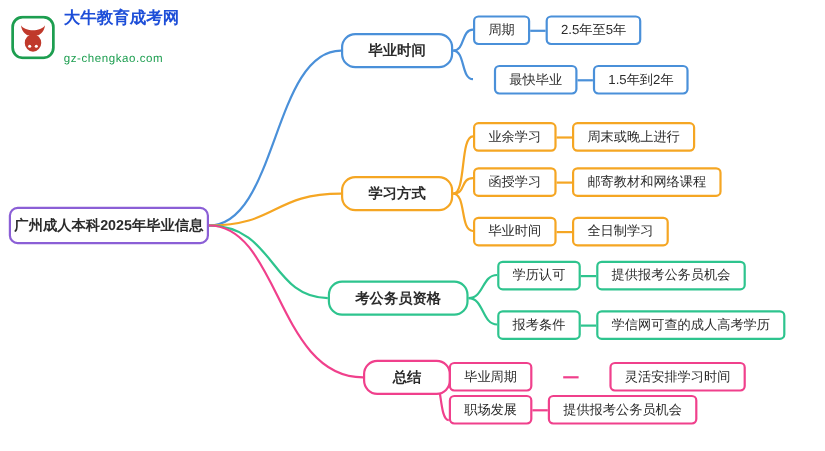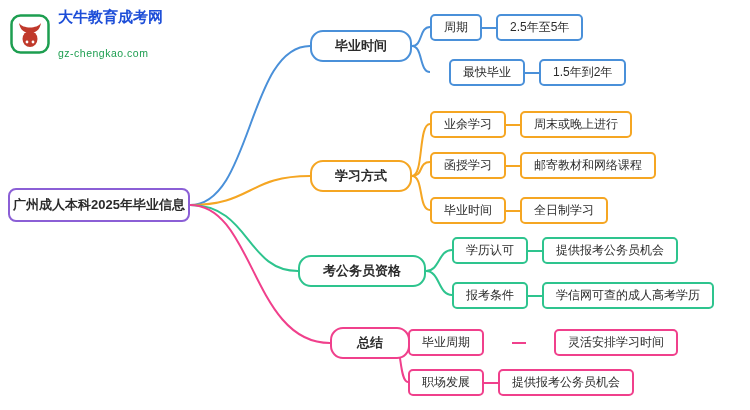--- a/index.html
+++ b/index.html
@@ -158,19 +158,19 @@
     <div class="node" style="border-color: rgb(46, 196, 142);">报考条件</div>
     <div class="seg" style="background-color: rgb(46, 196, 142);"></div>
     <div class="node" style="border-color: rgb(46, 196, 142);">学信网可查的成人高考学历</div>
   </div>
 
   <div class="leaf" style="left:408px; top:329px;gap:28px;">
     <div class="node" style="border-color: rgb(240, 64, 140);">毕业周期</div>
     <div class="seg" style="background-color: rgb(240, 64, 140);"></div>
     <div class="node" style="border-color: rgb(240, 64, 140);">灵活安排学习时间</div>
   </div>
-  <div class="leaf" style="left:408px; top:369px;">
+  <div class="leaf" style="left:408px; top:359px;">
     <div class="node" style="border-color: rgb(240, 64, 140);">职场发展</div>
     <div class="seg" style="background-color: rgb(240, 64, 140);"></div>
     <div class="node" style="border-color: rgb(240, 64, 140);">提供报考公务员机会</div>
   </div>
 
 </div>
 
 </body></html>

